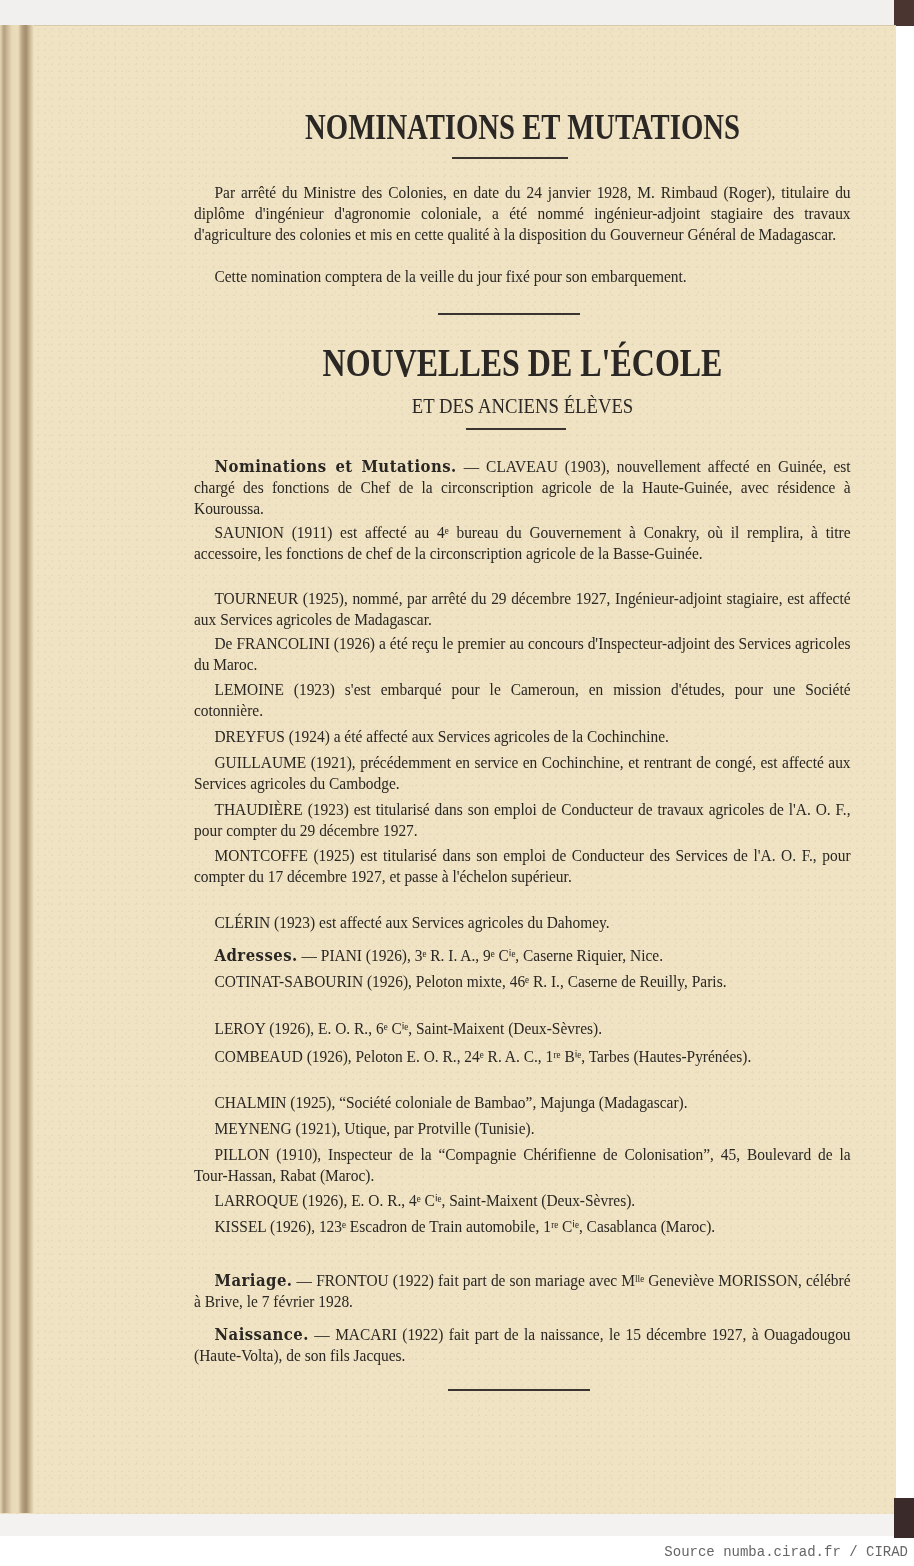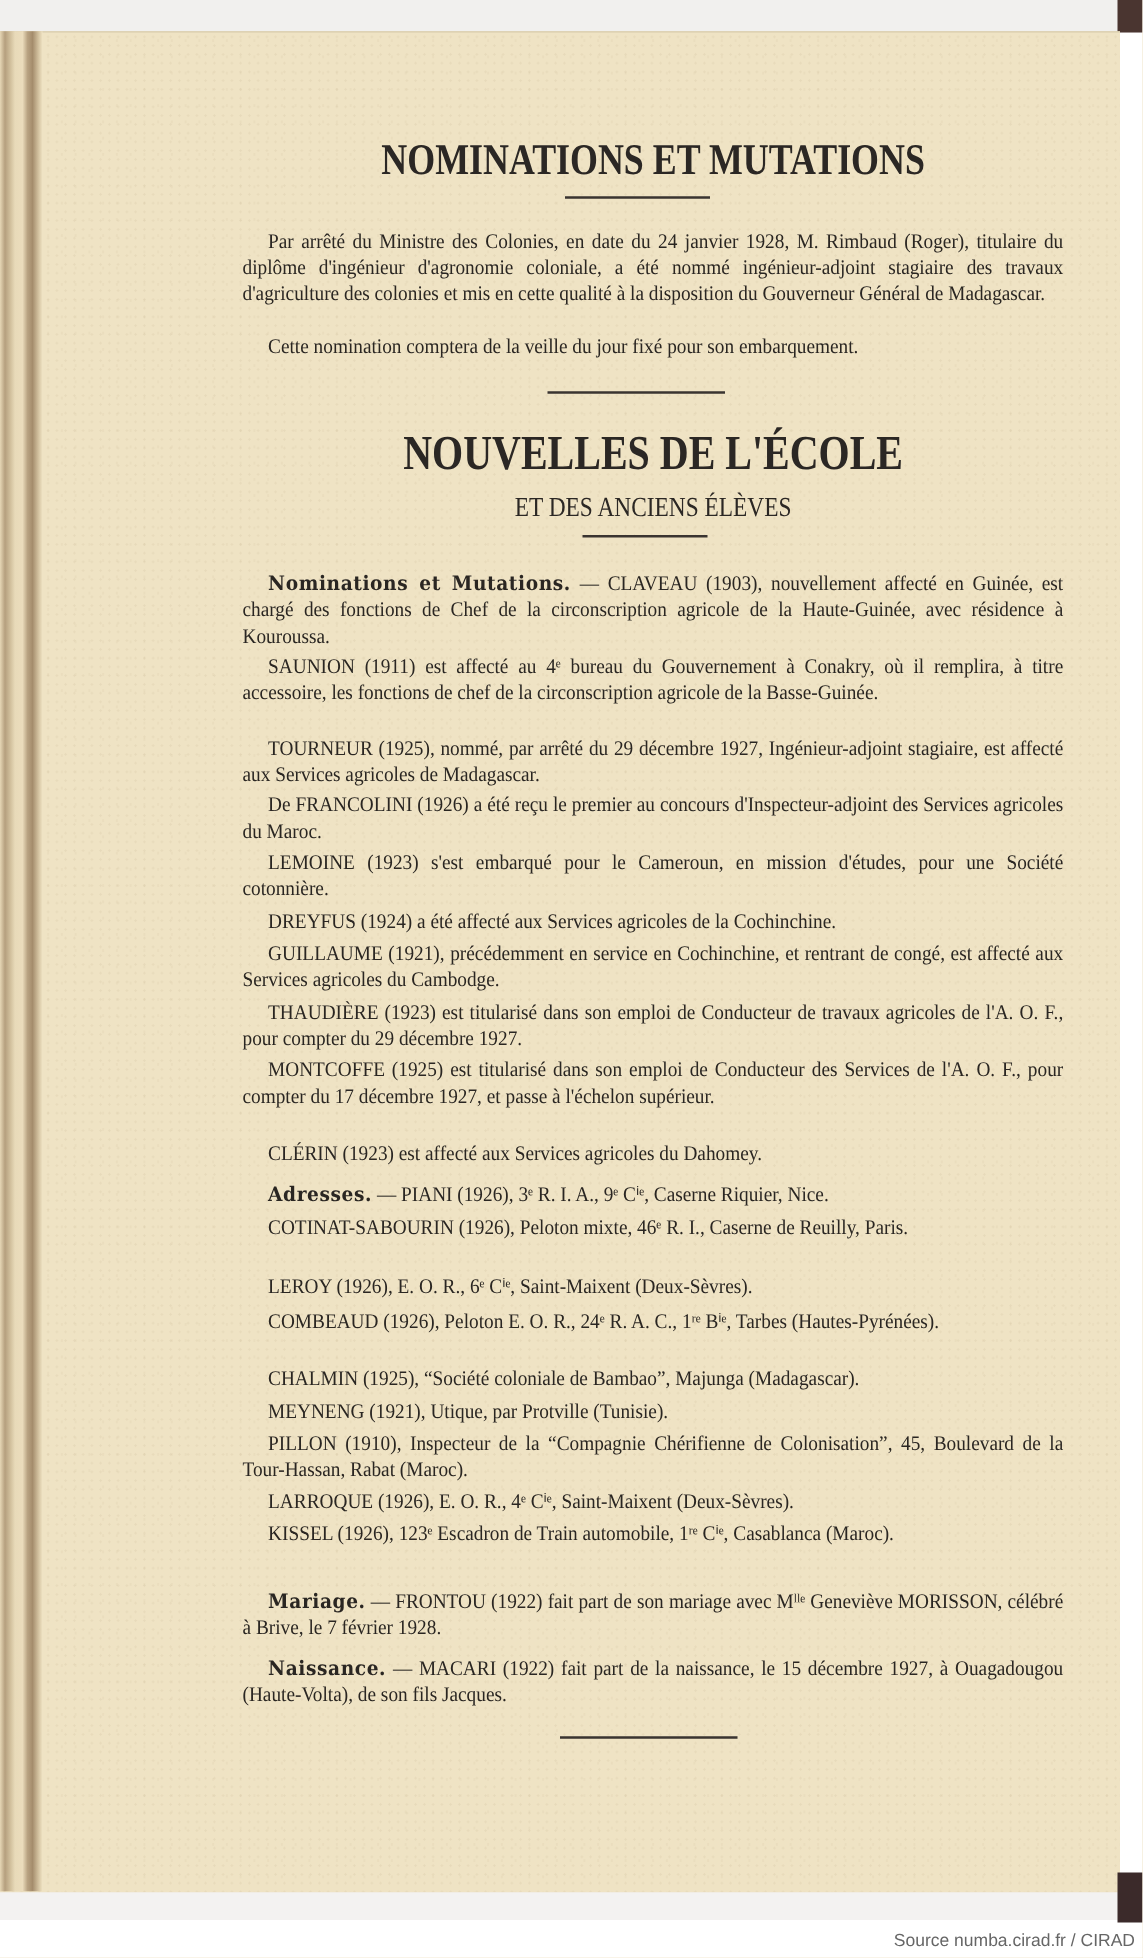--- a/index.html
+++ b/index.html
@@ -37,21 +37,21 @@
   .bottom-strip {
     position: absolute; left: 0; top: 1514px; width: 914px; height: 52px;
     background: #ffffff;
   }
   .bottom-shadow {
     position: absolute; left: 0; top: 1514px; width: 896px; height: 22px;
     background: #f3f2f1;
   }
   .source {
     position: absolute; right: 6px; top: 1544px;
-    font-family: Liberation Sans, sans-serif; font-size: 14px; color: #666666;
+    font-family: Liberation Mono, monospace; font-size: 14px; color: #666666;
   }
   .content {
     position: absolute; left: 194px; top: 0; width: 657px;
     color: #2a2622;
     font-family: "Liberation Serif", serif;
   }
   .h1 {
     position: absolute; left: 0; width: 657px; text-align: center;
     font-family: "Liberation Serif", serif; font-weight: bold;
     font-size: 35px; letter-spacing: 0px; color: #2b2724;

